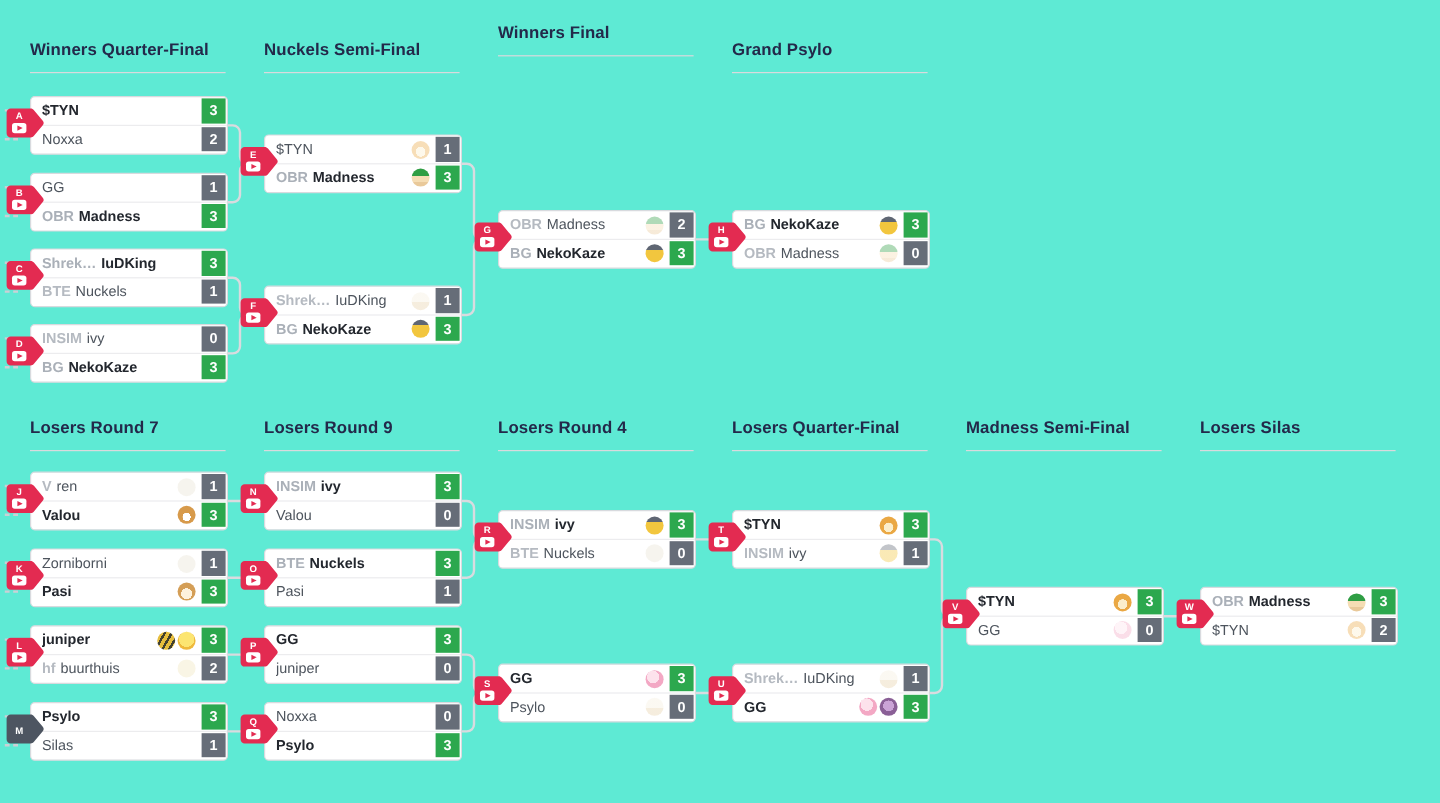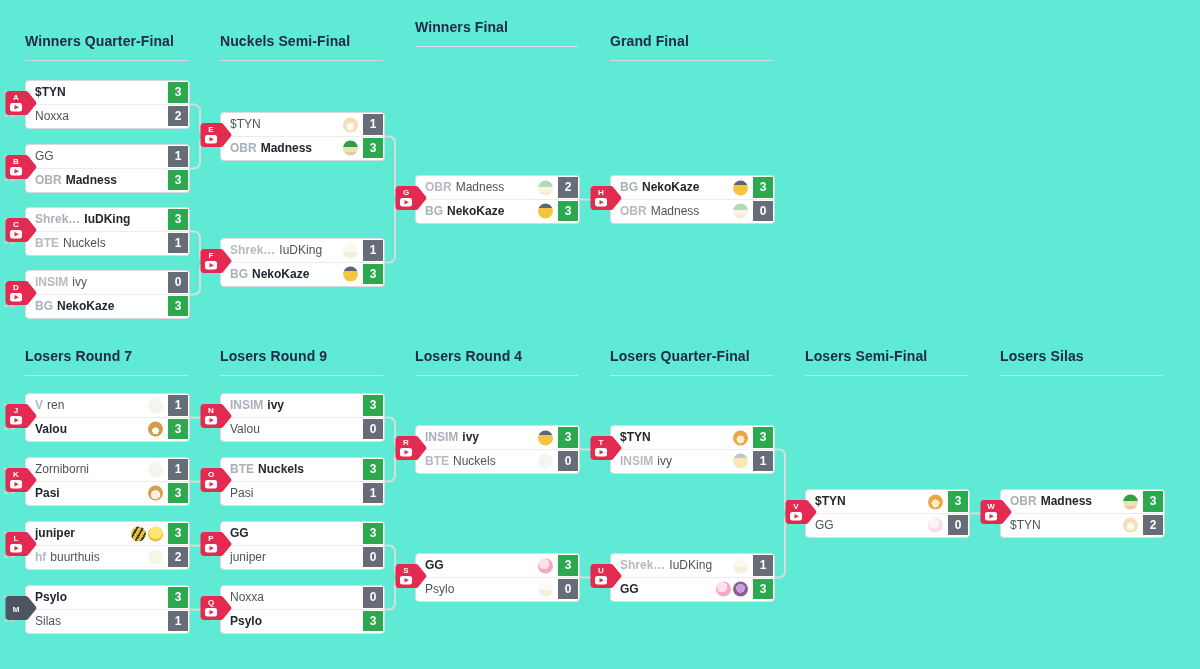--- a/index.html
+++ b/index.html
@@ -270,21 +270,21 @@
           <span class="nm">
             <span class="tag">BG</span><span class="name">NekoKaze</span>
           </span>
           <span class="emotes">
             <span class="em scream-cat-icon"></span>
           </span>
           <span class="score win">3</span>
         </div>
       </div>
       <div class="round-header" style="left: 610px; top: 33px;">
-        <div class="title">Grand Final</div>
+        <div class="title">Grand Psylo</div>
                    <div class="rule"></div>
       </div>
       <div class="match" style="left: 610px; top: 175px;">
         <div class="badge"><svg width="33" height="25" viewBox="0 0 33 25">
     <path fill="#e32b51" d="M4 .5 H20.5 C21.6 .5 22.6 1 23.3 1.8 L30.8 10.9 C31.6 11.8 31.6 13.2 30.8 14.1 L23.3 23.2 C22.6 24 21.6 24.5 20.5 24.5 H4 C2 24.5 .5 23 .5 21 V4 C.5 2 2 .5 4 .5 Z"></path>
     <text x="11" y="9.5" font-size="8" font-weight="bold" fill="#fff" text-anchor="middle">H</text>
     <g>
       <rect x="5" y="12.5" width="12" height="8.5" rx="2.3" fill="#fff"></rect>
       <path d="M9.5 14.6 L13.9 16.75 L9.5 18.9 Z" fill="#e32b51"></path>
             </g>
@@ -633,21 +633,21 @@
             <span class="tag"></span><span class="name">GG</span>
           </span>
           <span class="emotes">
             <span class="em jigglypuff-icon"></span>
             <span class="em purple-creature-icon"></span>
           </span>
           <span class="score win">3</span>
         </div>
       </div>
       <div class="round-header" style="left: 805px; top: 348px;">
-        <div class="title">Losers Semi-Final</div>
+        <div class="title">Madness Semi-Final</div>
                    <div class="rule"></div>
       </div>
       <div class="match" style="left: 805px; top: 489px;">
         <div class="badge"><svg width="33" height="25" viewBox="0 0 33 25">
     <path fill="#e32b51" d="M4 .5 H20.5 C21.6 .5 22.6 1 23.3 1.8 L30.8 10.9 C31.6 11.8 31.6 13.2 30.8 14.1 L23.3 23.2 C22.6 24 21.6 24.5 20.5 24.5 H4 C2 24.5 .5 23 .5 21 V4 C.5 2 2 .5 4 .5 Z"></path>
     <text x="11" y="9.5" font-size="8" font-weight="bold" fill="#fff" text-anchor="middle">V</text>
     <g>
       <rect x="5" y="12.5" width="12" height="8.5" rx="2.3" fill="#fff"></rect>
       <path d="M9.5 14.6 L13.9 16.75 L9.5 18.9 Z" fill="#e32b51"></path>
             </g>

